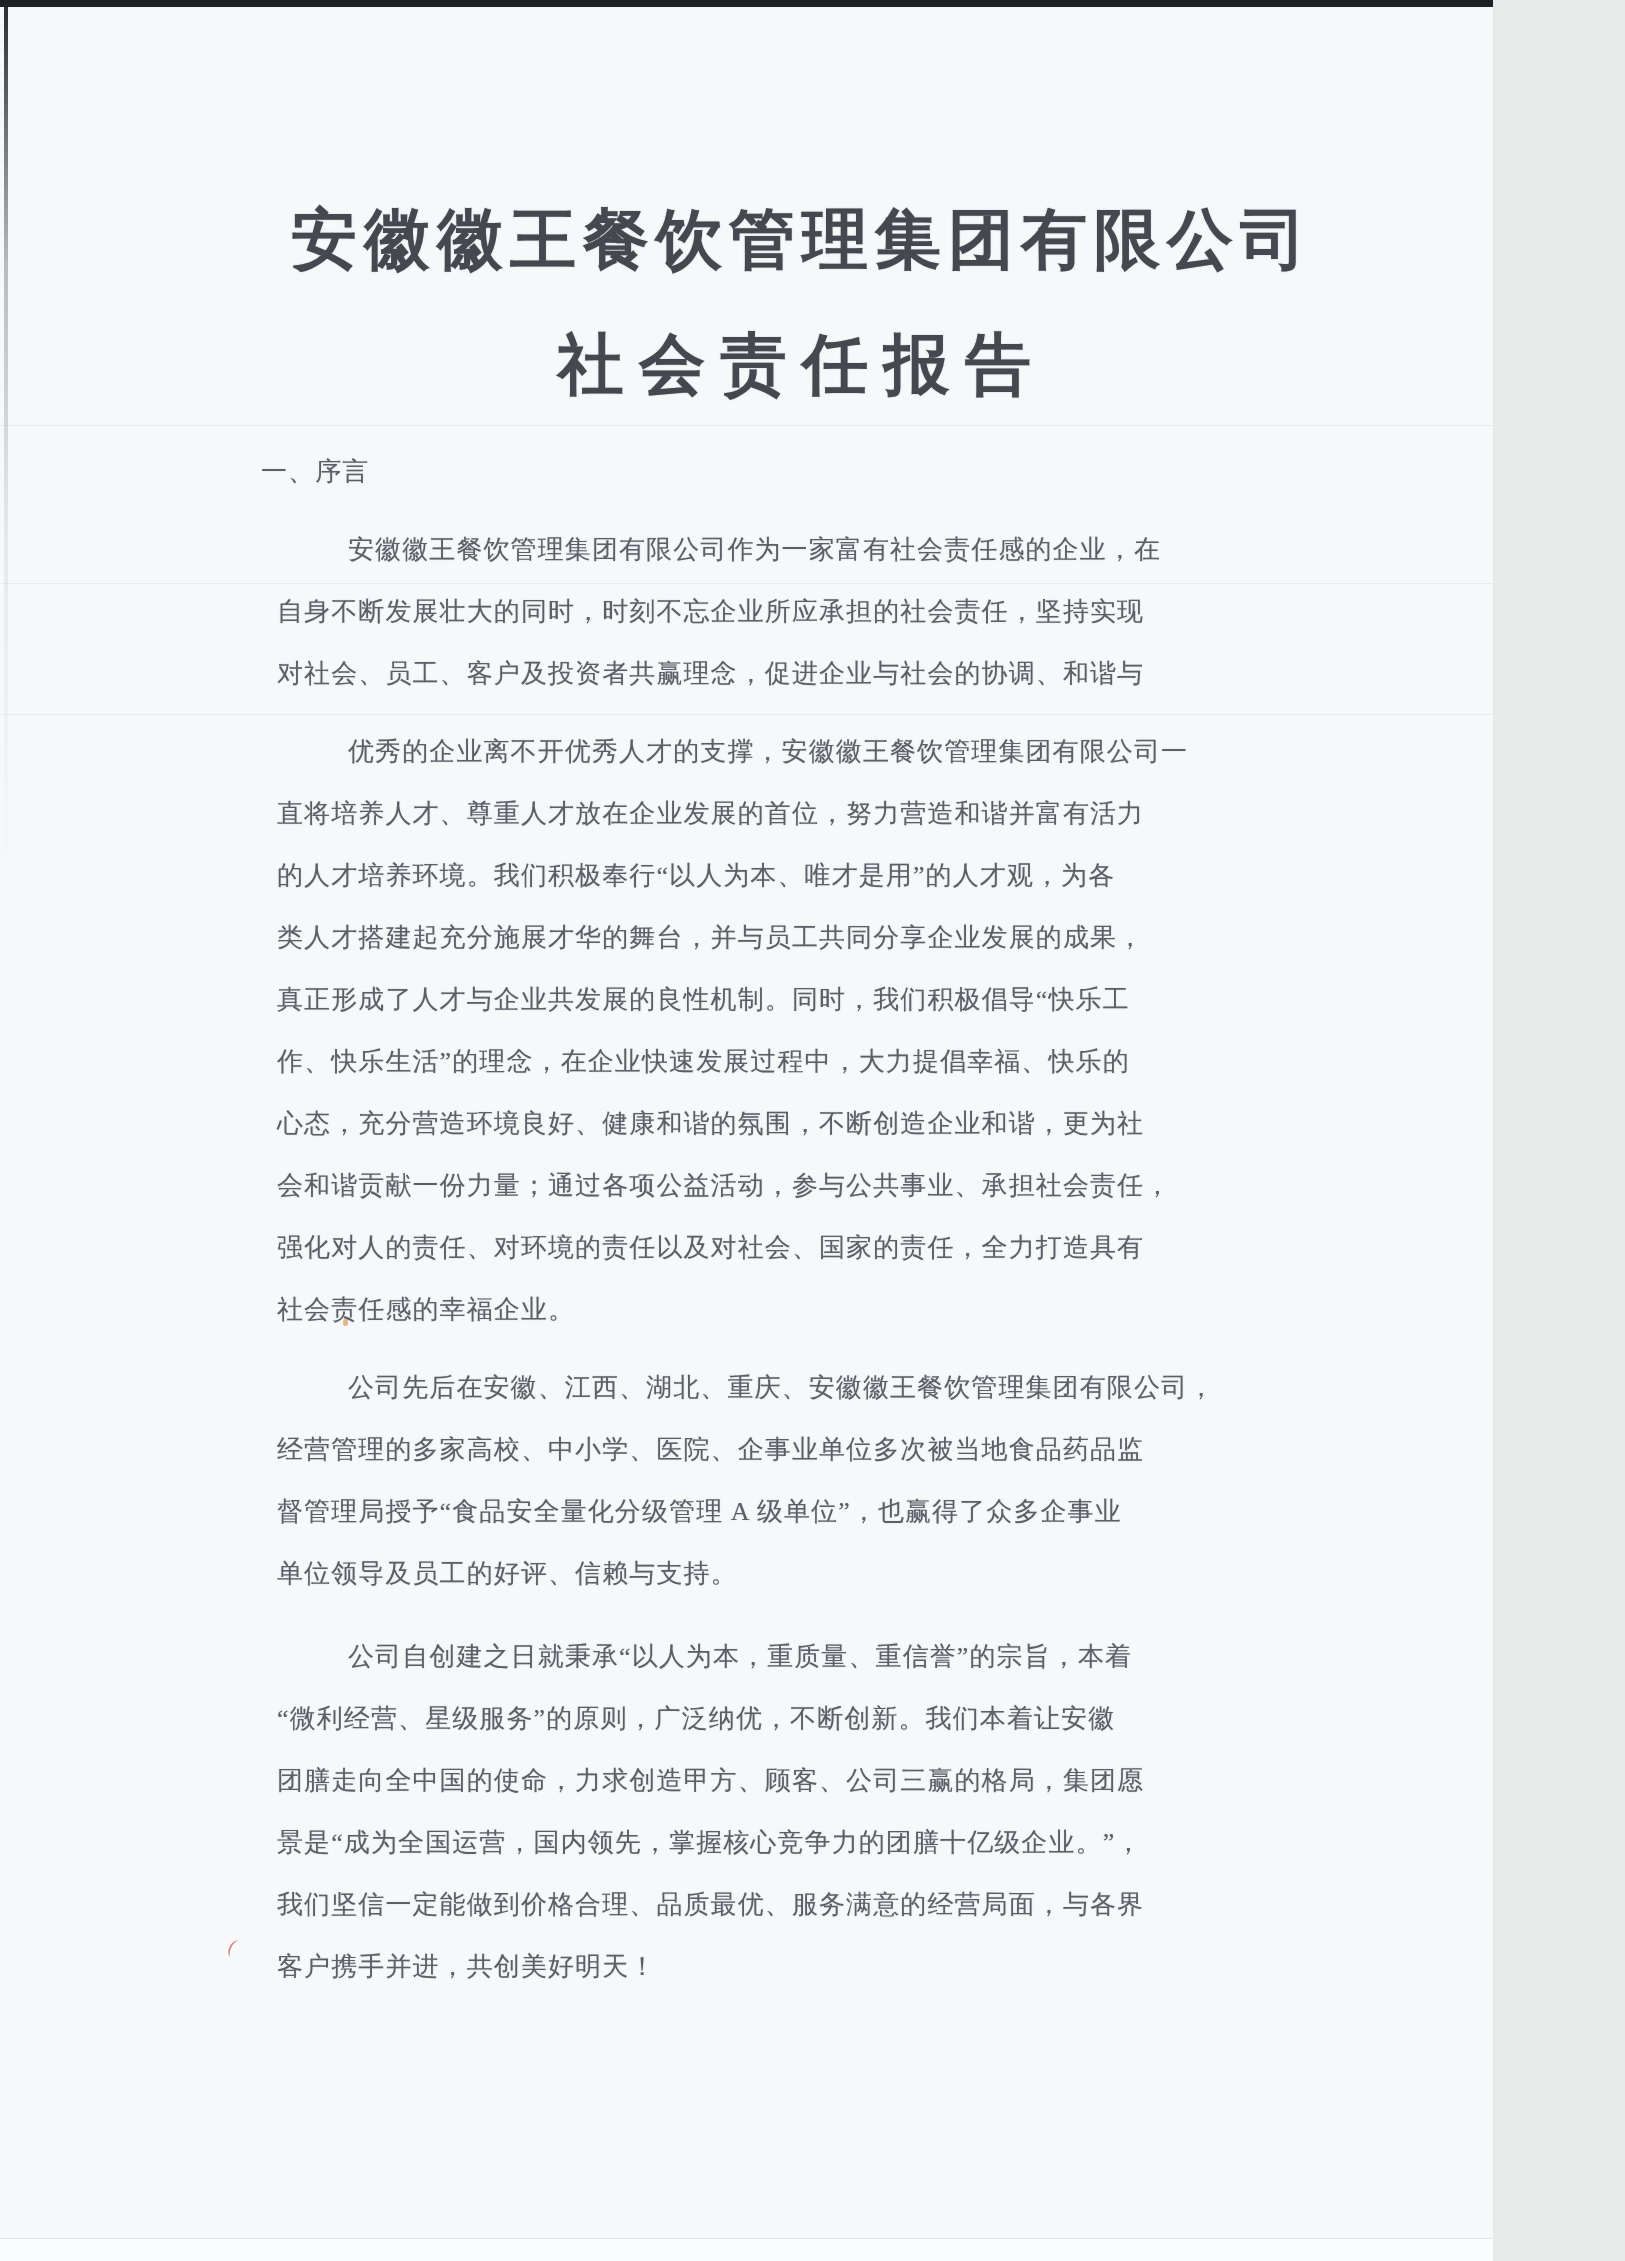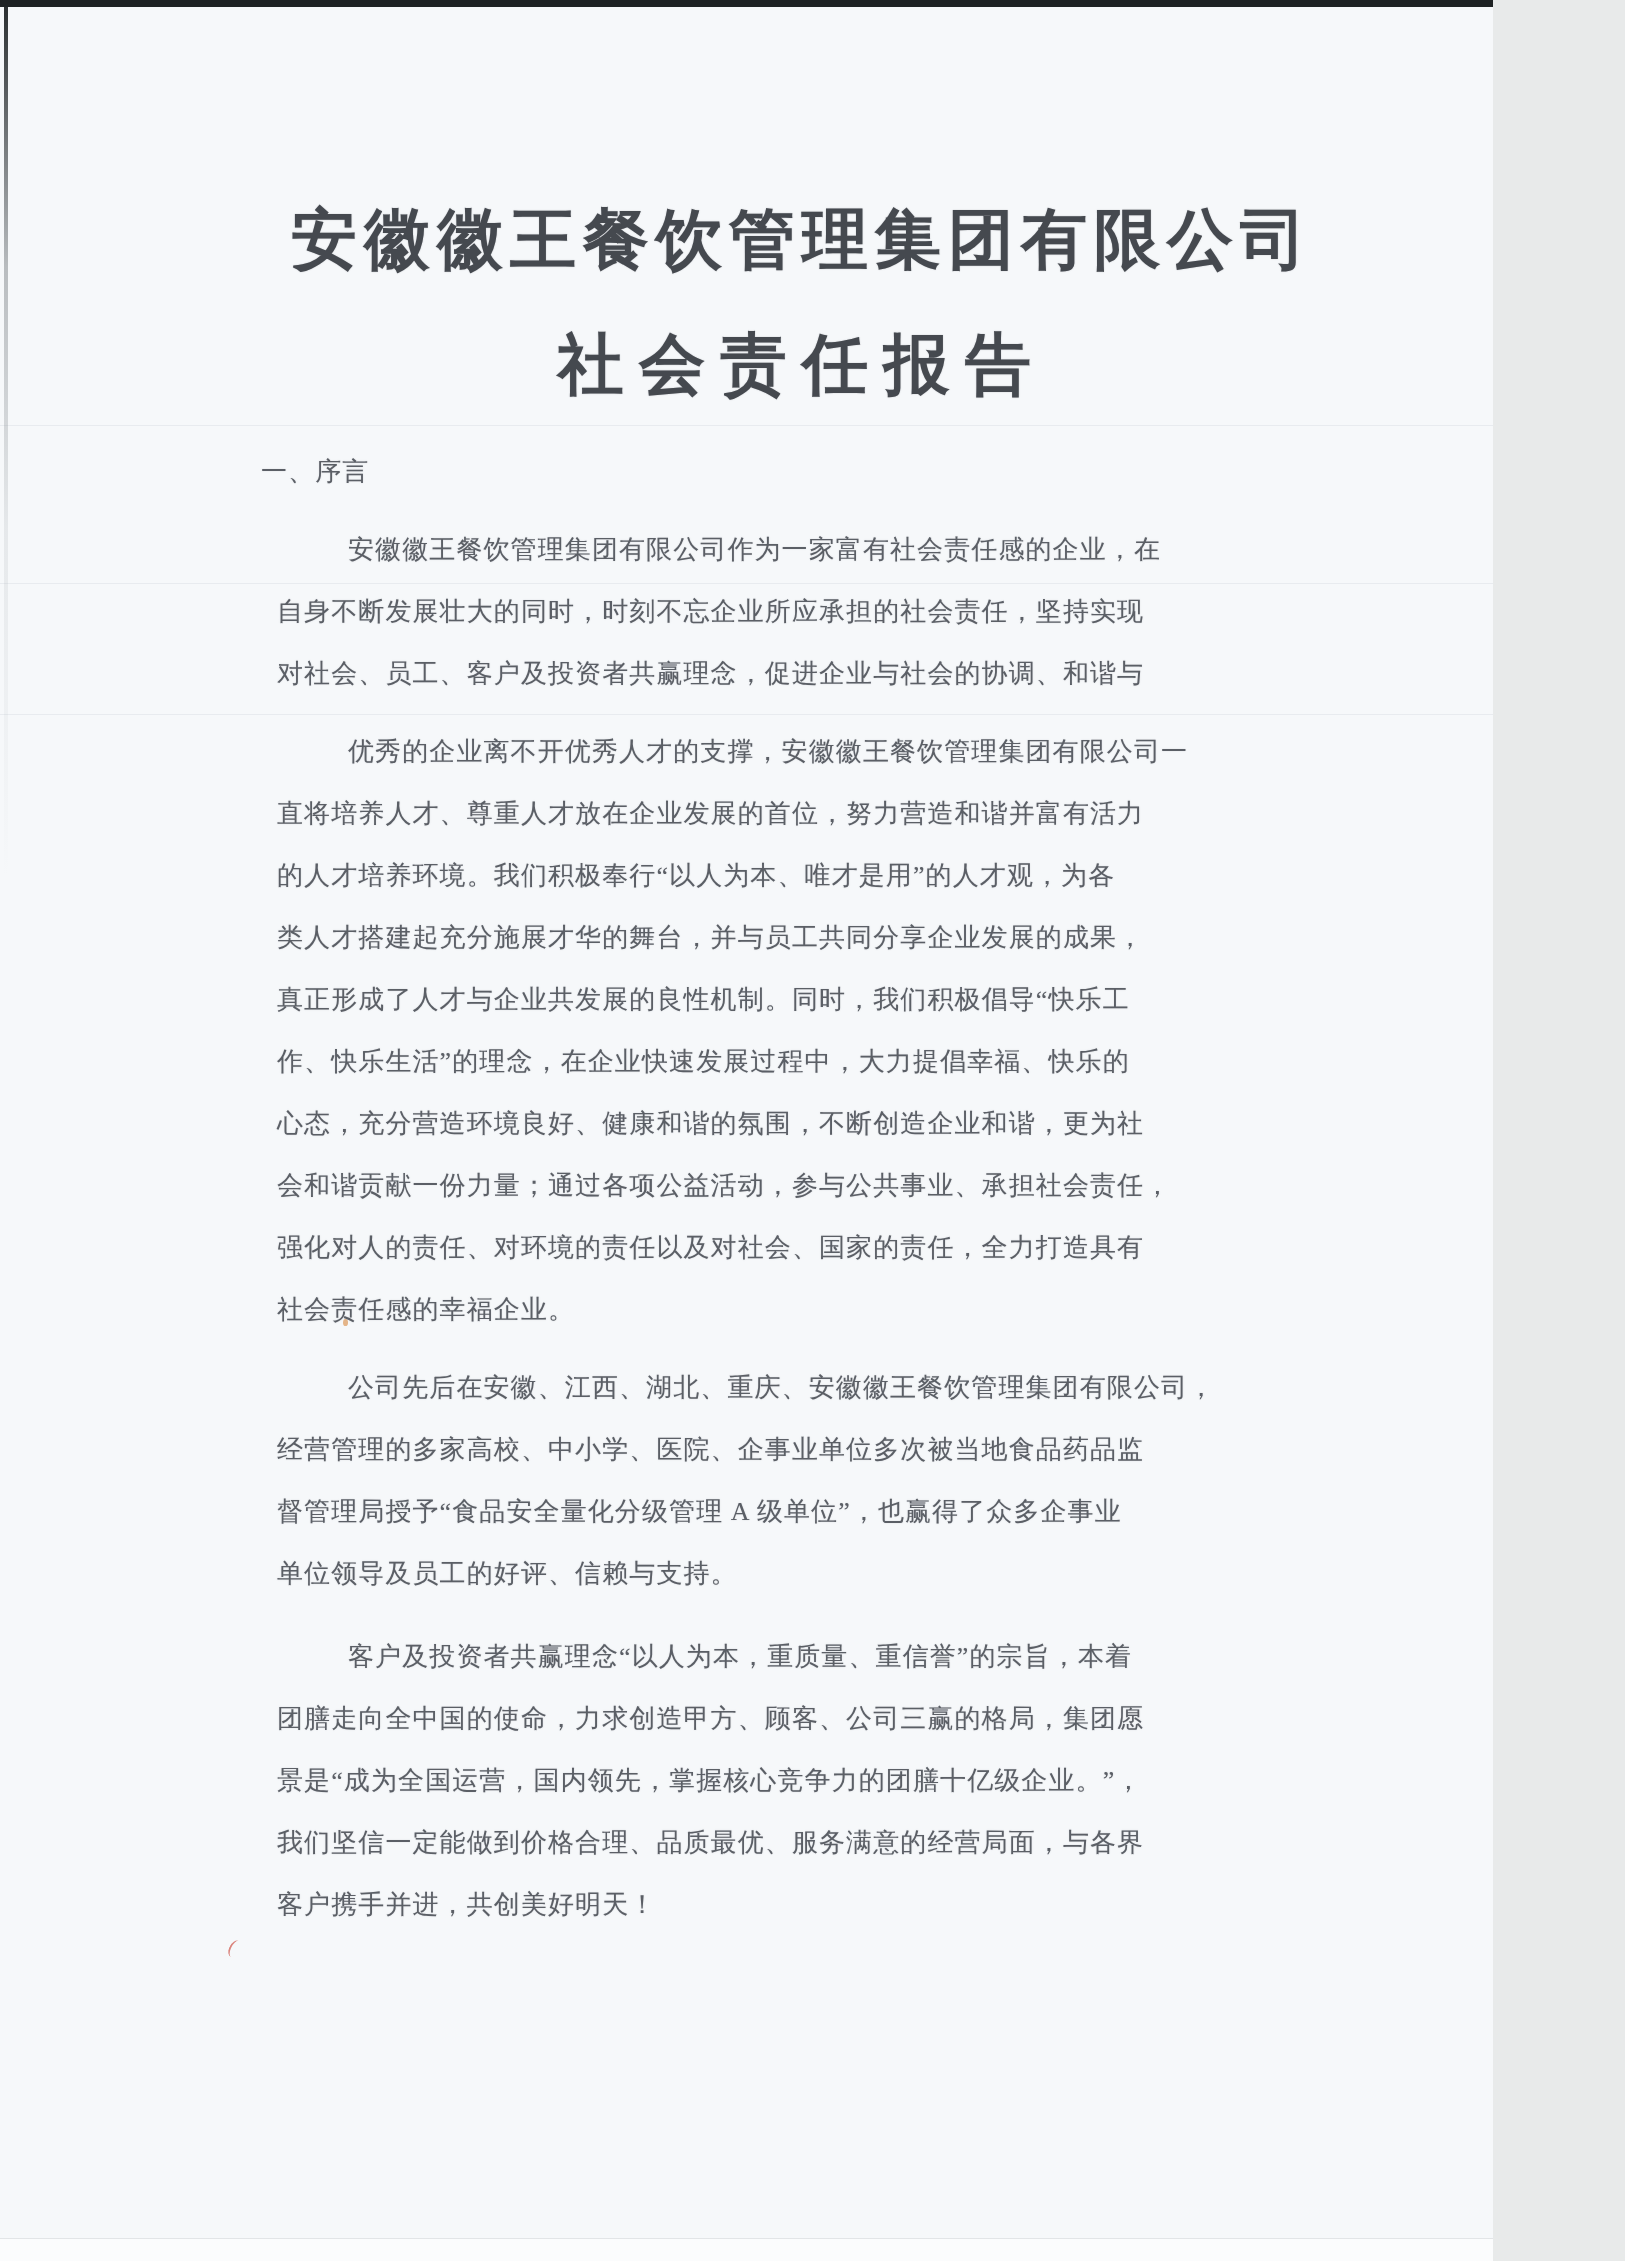--- a/index.html
+++ b/index.html
@@ -85,21 +85,22 @@
         <div class="line">强化对人的责任、对环境的责任以及对社会、国家的责任，全力打造具有</div>
         <div class="line">社会责任感的幸福企业。</div>
       </div>
       <div class="para">
         <div class="line indent">公司先后在安徽、江西、湖北、重庆、安徽徽王餐饮管理集团有限公司，</div>
         <div class="line">经营管理的多家高校、中小学、医院、企事业单位多次被当地食品药品监</div>
         <div class="line">督管理局授予“食品安全量化分级管理 A 级单位”，也赢得了众多企事业</div>
         <div class="line">单位领导及员工的好评、信赖与支持。</div>
       </div>
       <div class="para">
-        <div class="line indent">客户及投资者共赢理念“以人为本，重质量、重信誉”的宗旨，本着</div>
+        <div class="line indent">公司自创建之日就秉承“以人为本，重质量、重信誉”的宗旨，本着</div>
+        <div class="line">“微利经营、星级服务”的原则，广泛纳优，不断创新。我们本着让安徽</div>
         <div class="line">团膳走向全中国的使命，力求创造甲方、顾客、公司三赢的格局，集团愿</div>
         <div class="line">景是“成为全国运营，国内领先，掌握核心竞争力的团膳十亿级企业。”，</div>
         <div class="line">我们坚信一定能做到价格合理、品质最优、服务满意的经营局面，与各界</div>
         <div class="line">客户携手并进，共创美好明天！</div>
       </div>
     </div>
 
   <svg class="seal" viewBox="0 0 560 560" aria-hidden="true">
     <circle cx="280" cy="280" r="208" fill="none" stroke="#d4574d" stroke-width="14"></circle>
     <defs>

